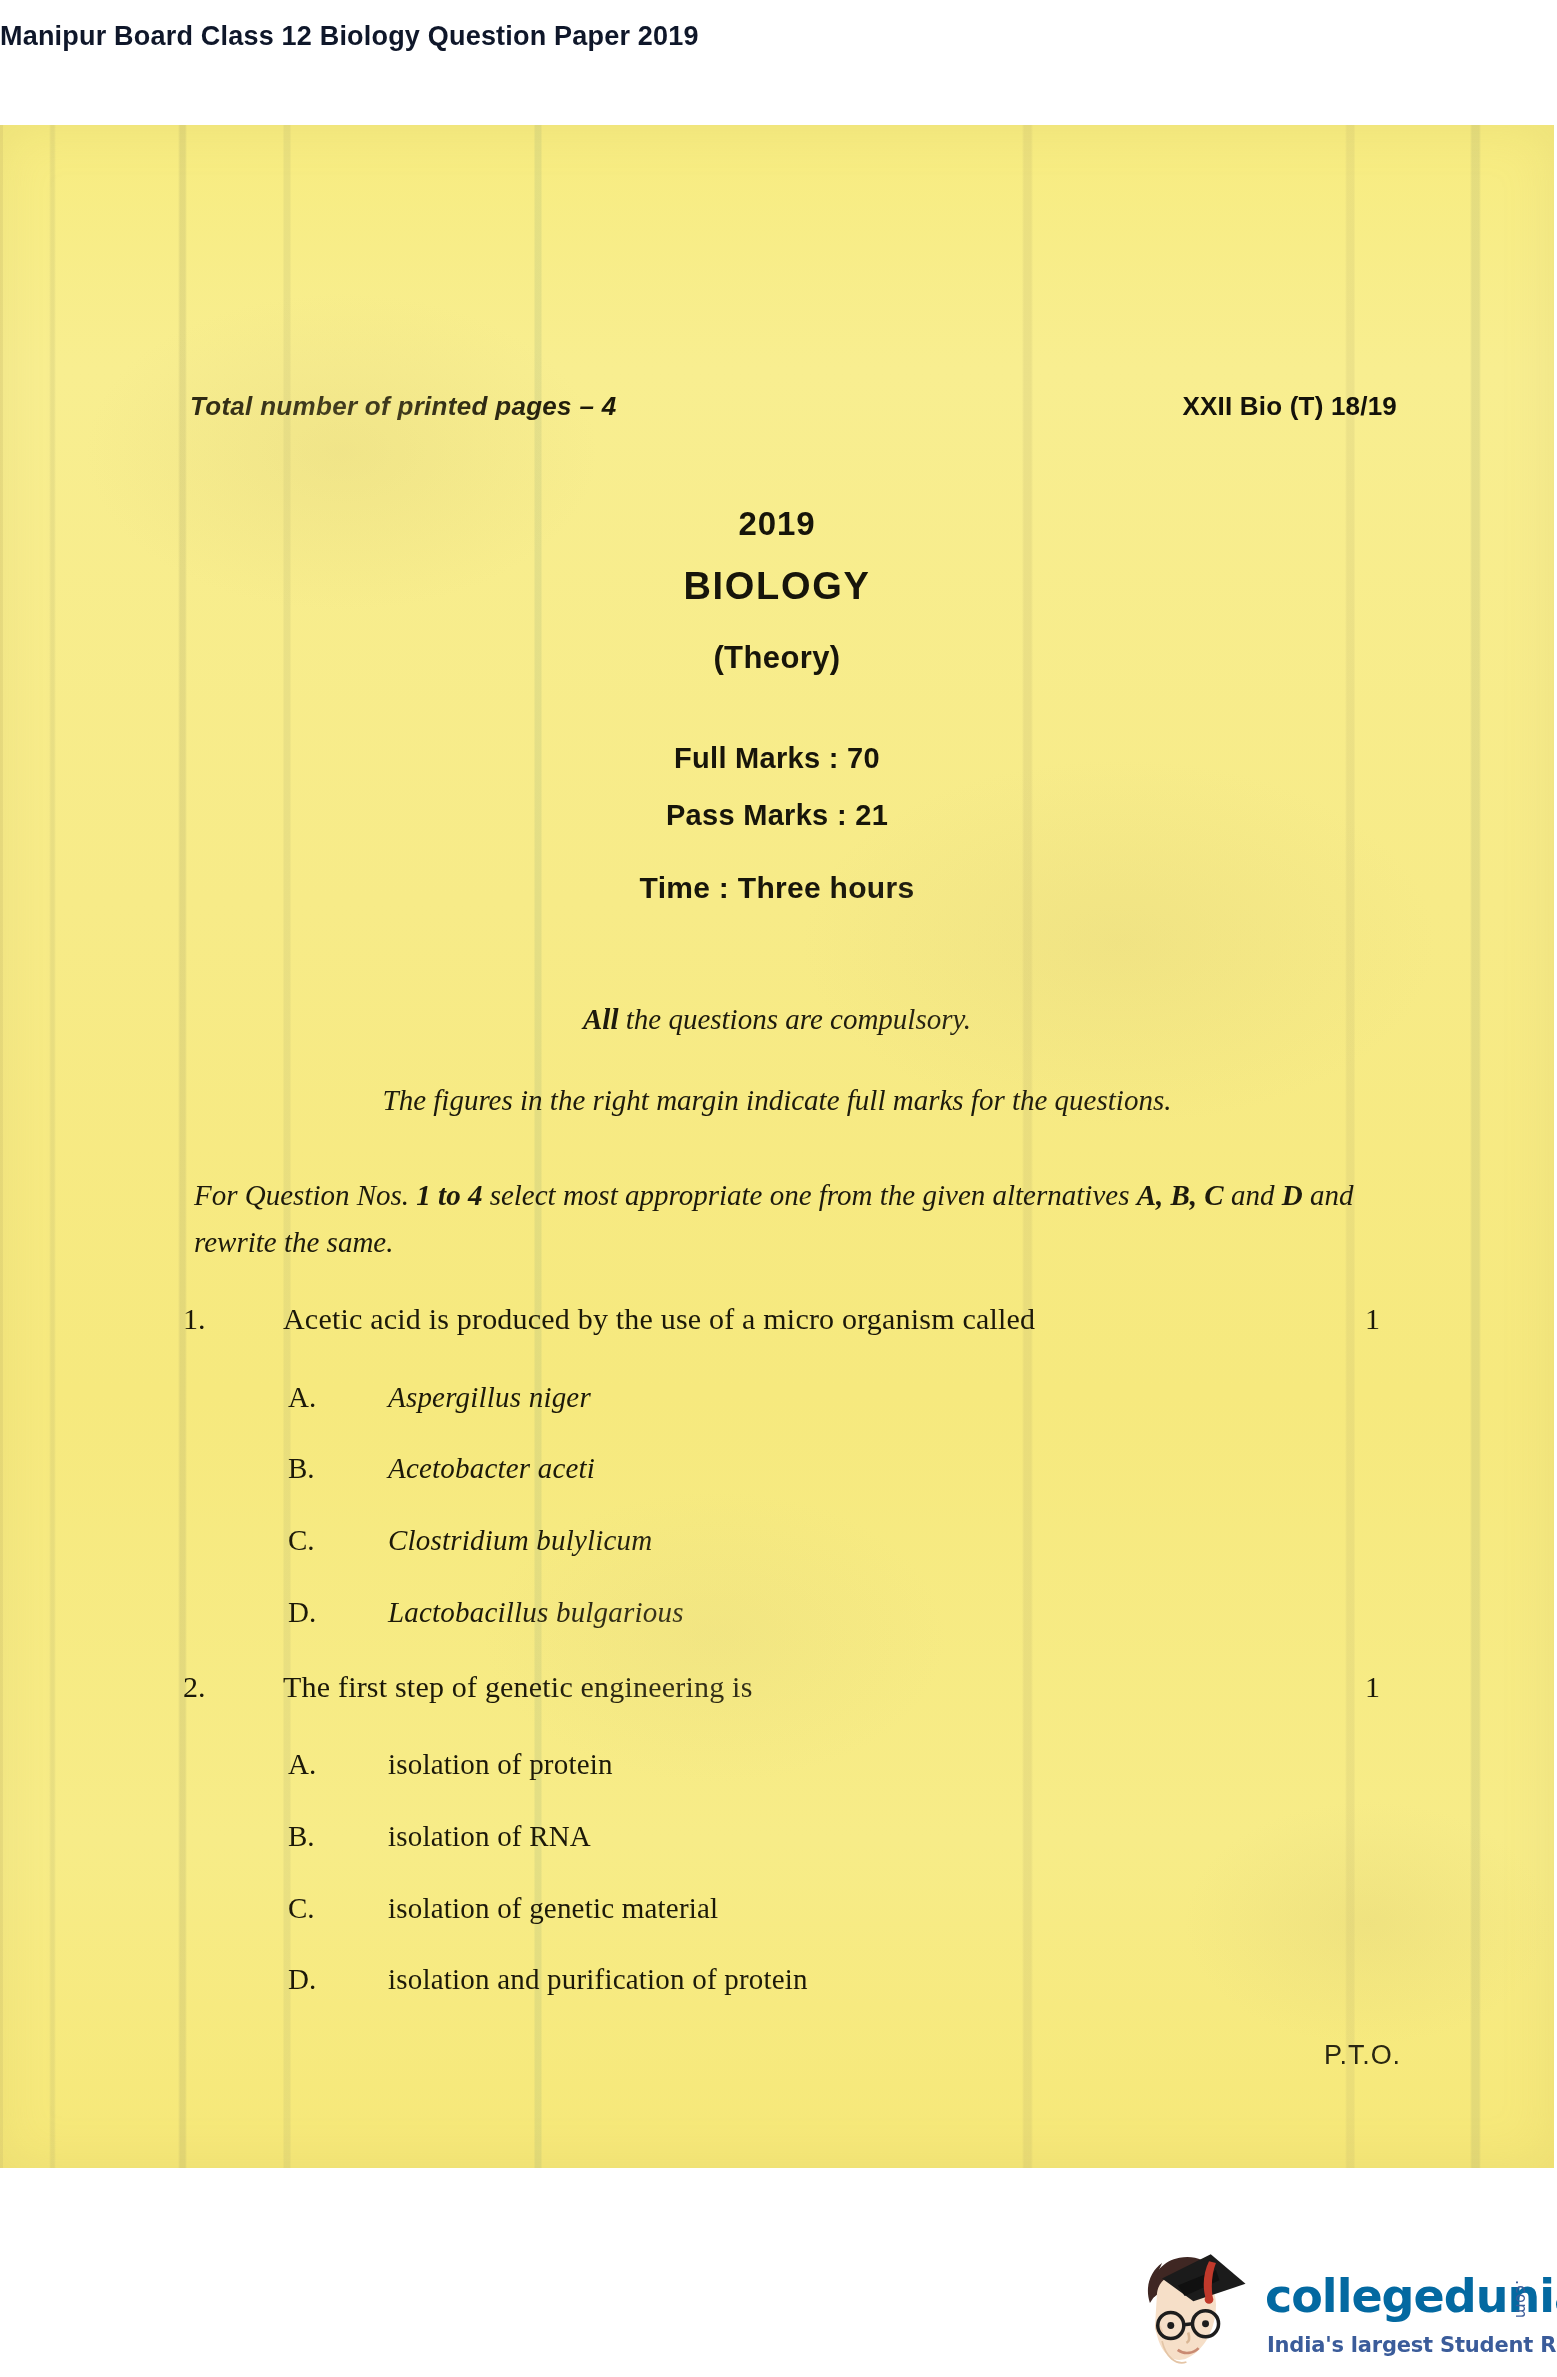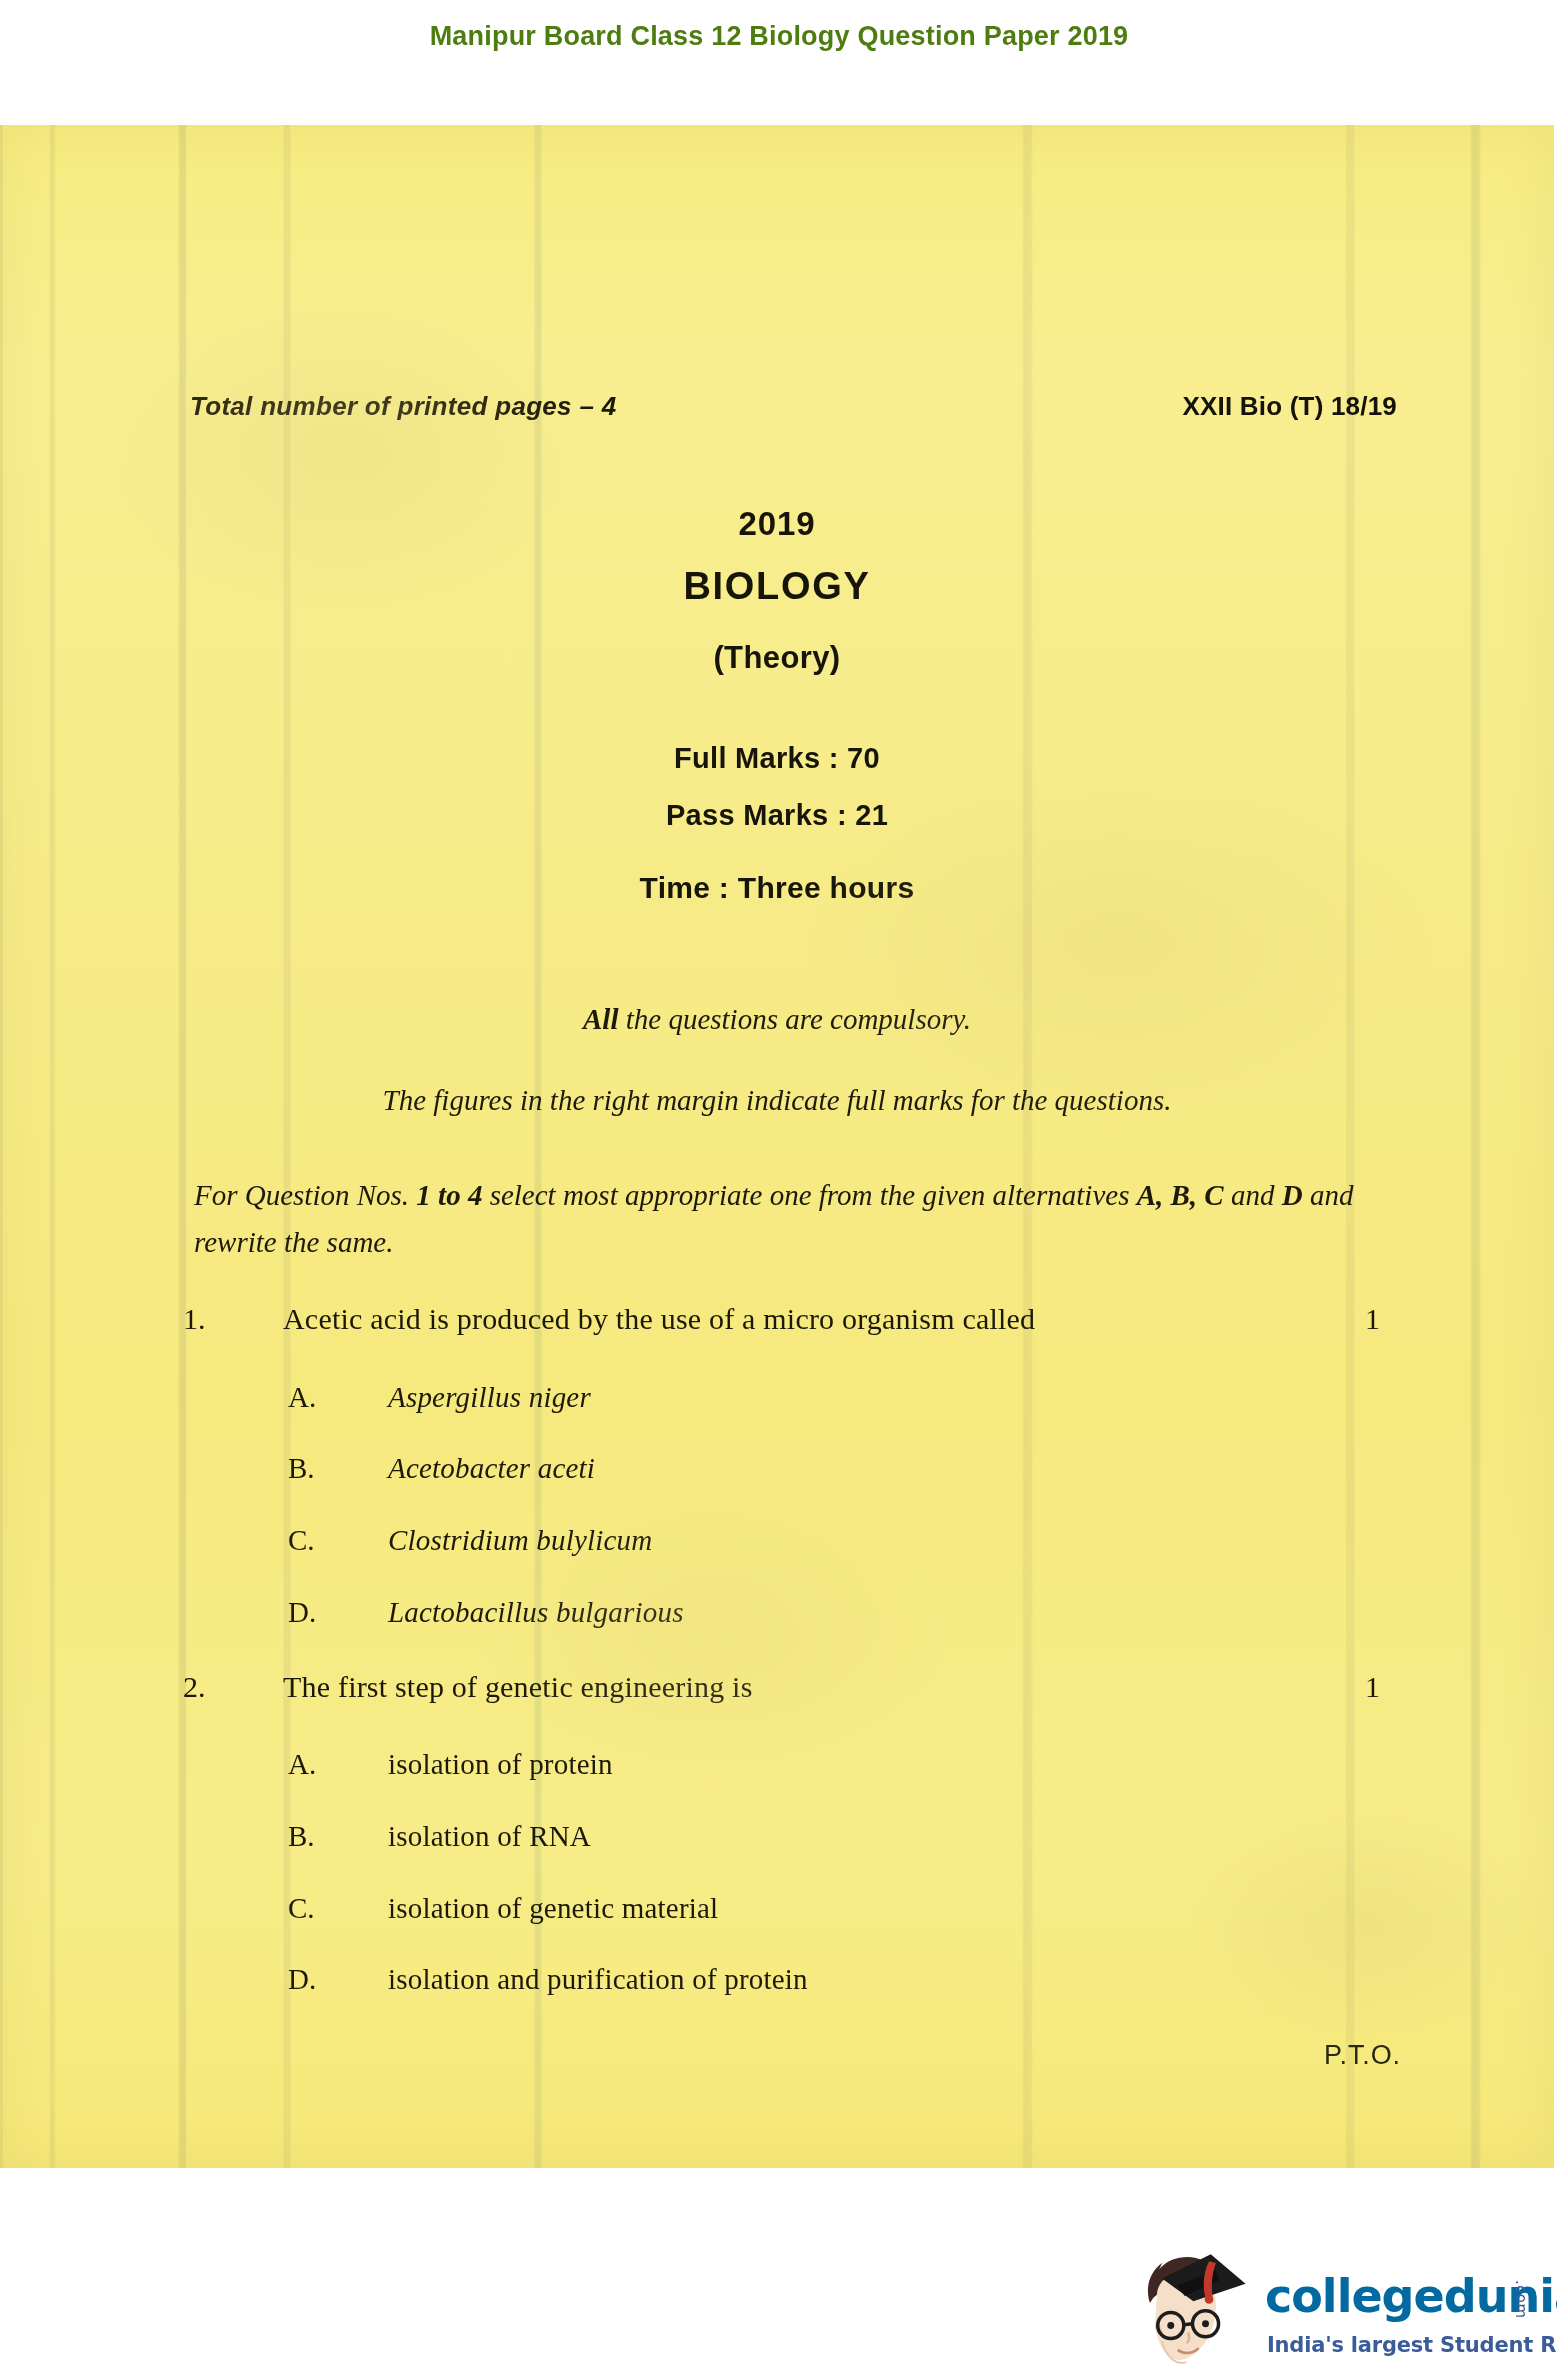--- a/index.html
+++ b/index.html
@@ -14,26 +14,26 @@
     font-family: "Liberation Serif", serif;
     overflow: hidden;
   }
 
   
   #doc-title {
     position: absolute;
     left: 0;
     top: 21px;
     width: 1558px;
-    text-align: center;
+    text-align: left;
     font-family: "Liberation Sans", sans-serif;
     font-weight: bold;
     font-size: 27px;
     letter-spacing: 0.2px;
-    color: #4d7c0f;
+    color: #0f172a;
   }
 
   
   #scan-sheet {
     position: absolute;
     left: 0;
     top: 125px;
     width: 1554px;
     height: 2043px;
     background:

